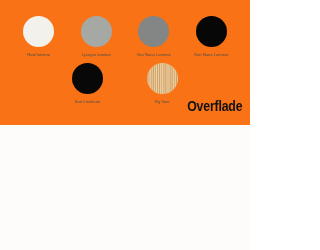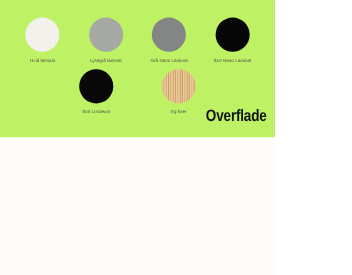--- a/index.html
+++ b/index.html
@@ -104,21 +104,21 @@
   .row-top-1 { top: 16px; left: 10px; width: 230px; }
   .row-top-2 { top: 63px; left: 50px; width: 150px; }
   .cell-w { width: 25%; }
   .cell-w2 { width: 50%; }
 </style>
 </head>
 <body>
 
 <div id="board">
 
-  <div class="panel" id="panel-overflade" style="background: #bef264;">
+  <div class="panel" id="panel-overflade" style="background: #f97316;">
 
     <div class="swatch-row row-top-1">
 
       <div class="swatch-cell cell-w">
         <span class="dot dot-lg" style="background:#f2f1ec"></span>
         <span class="caption cap-gap-top">Hvid laminat</span>
       </div>
 
       <div class="swatch-cell cell-w">
         <span class="dot dot-lg" style="background:#a6a8a3"></span>

